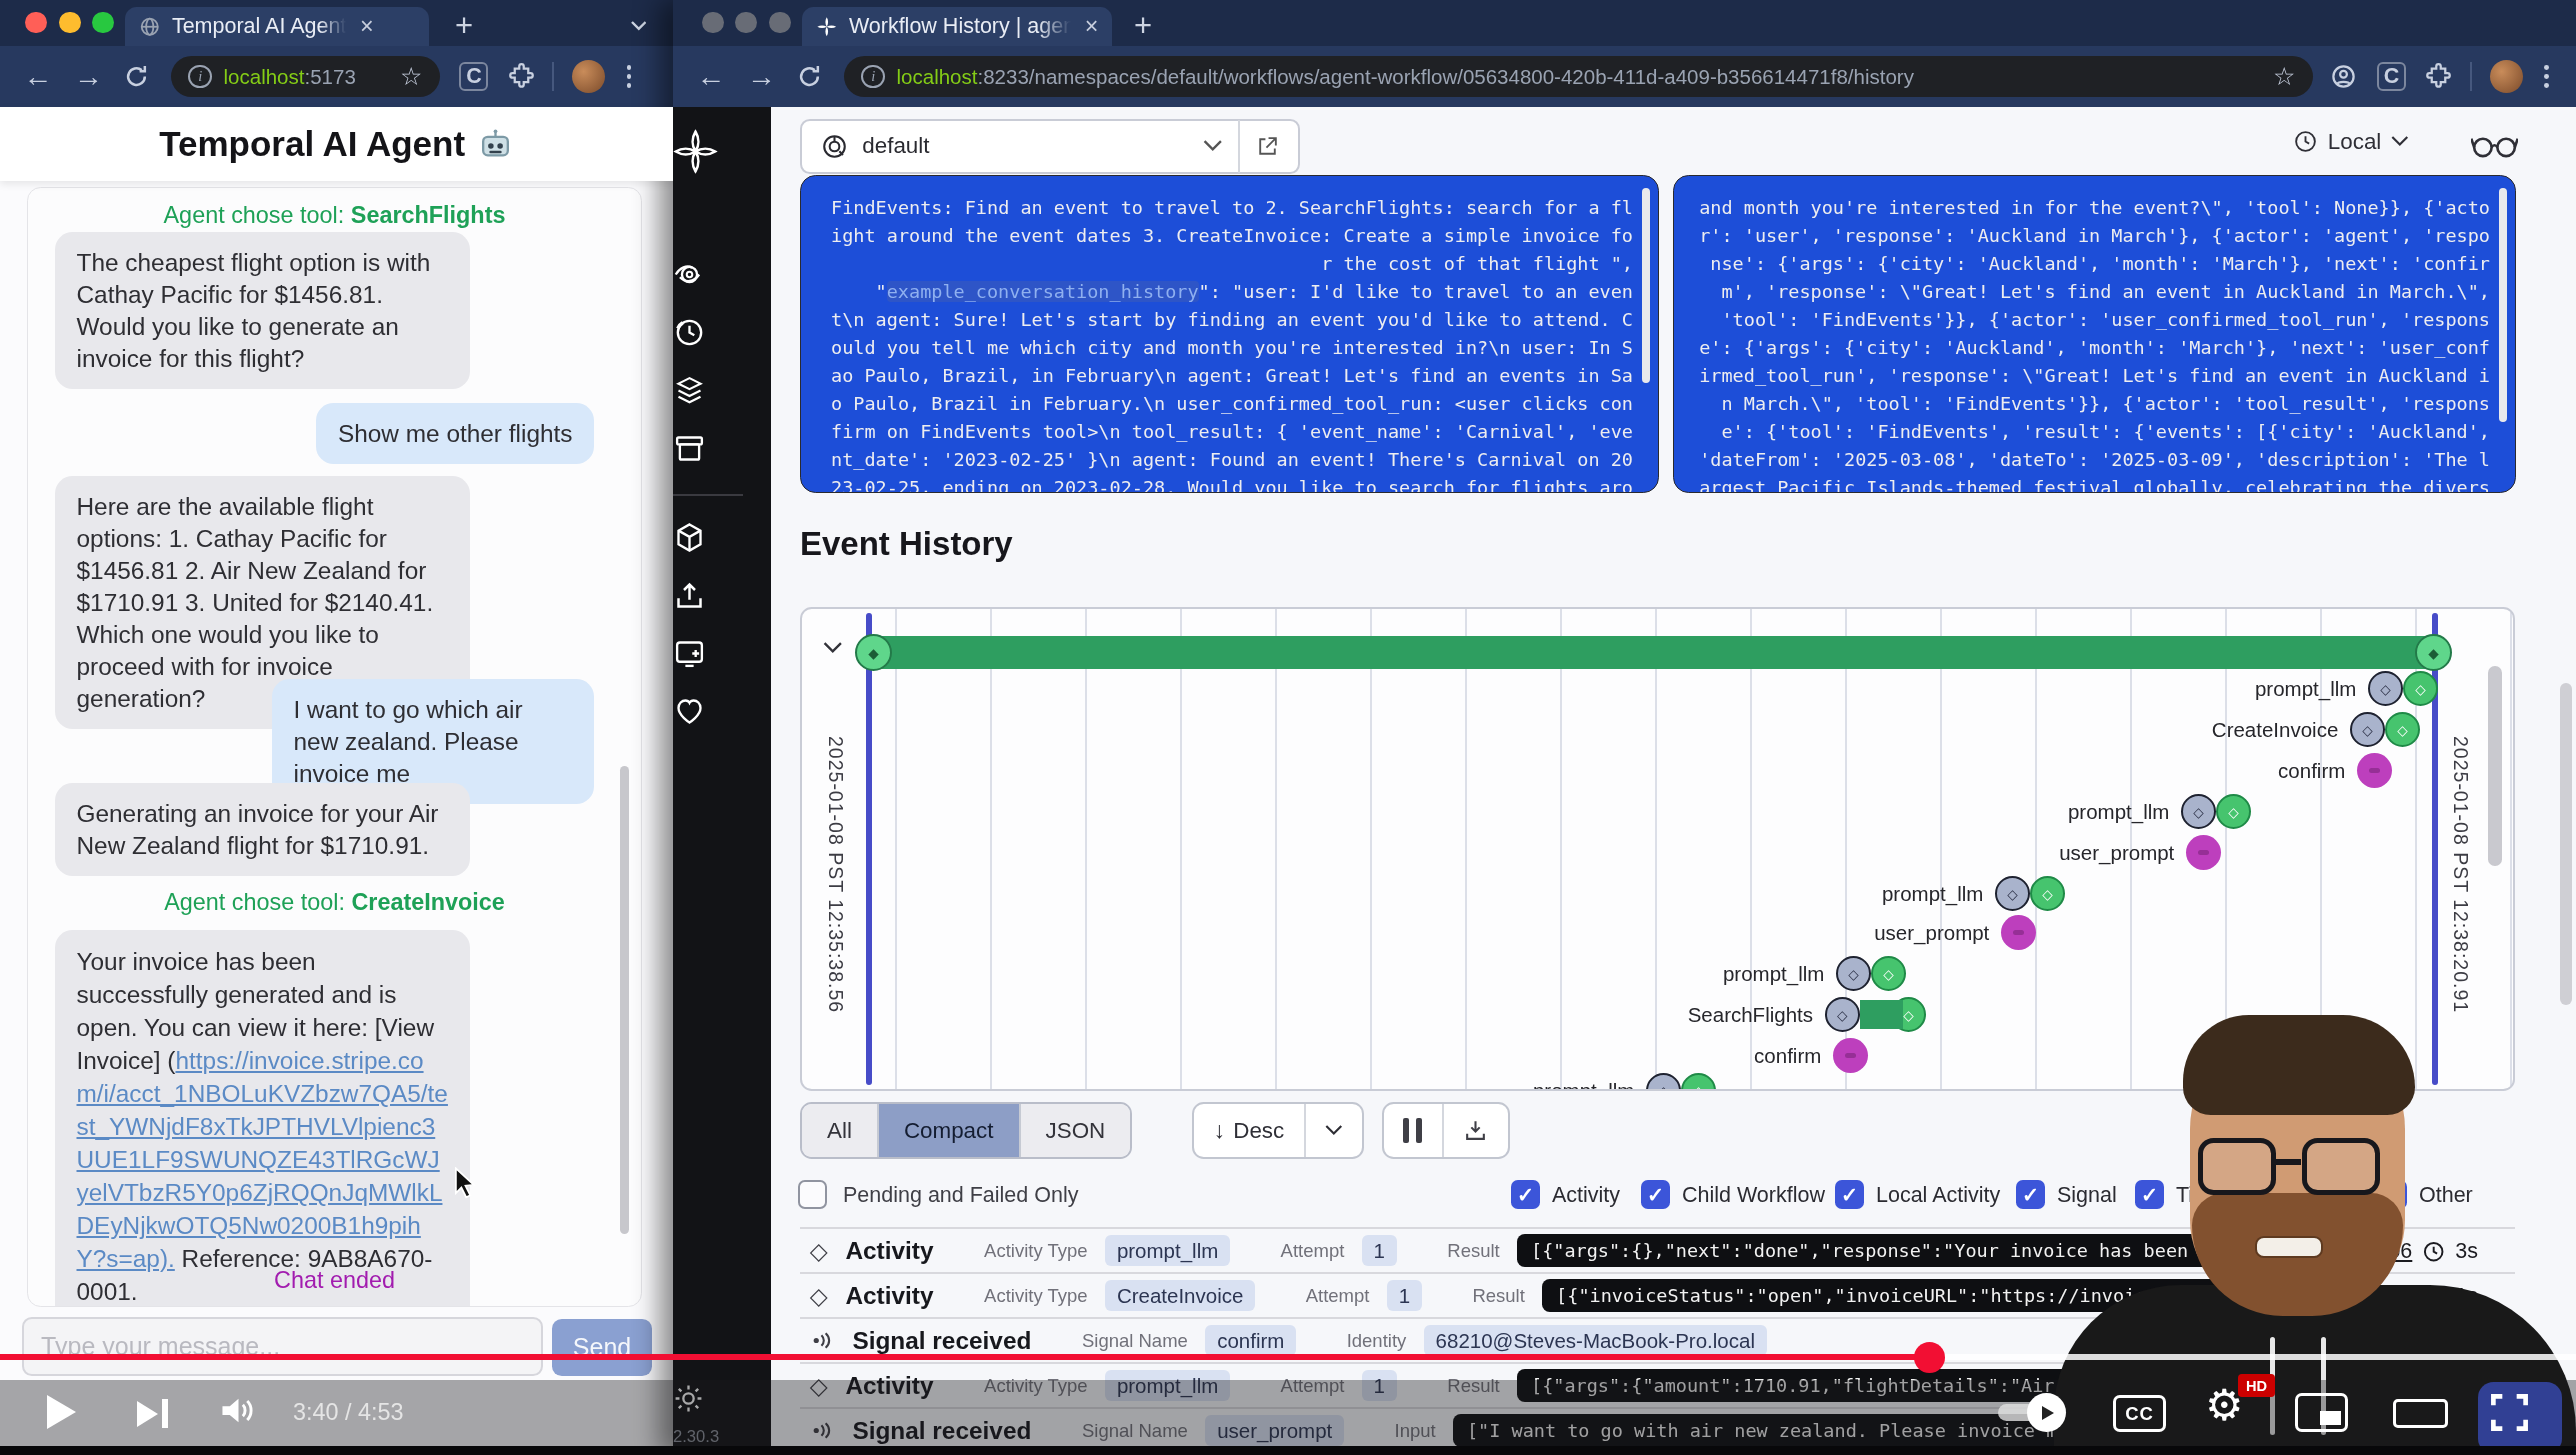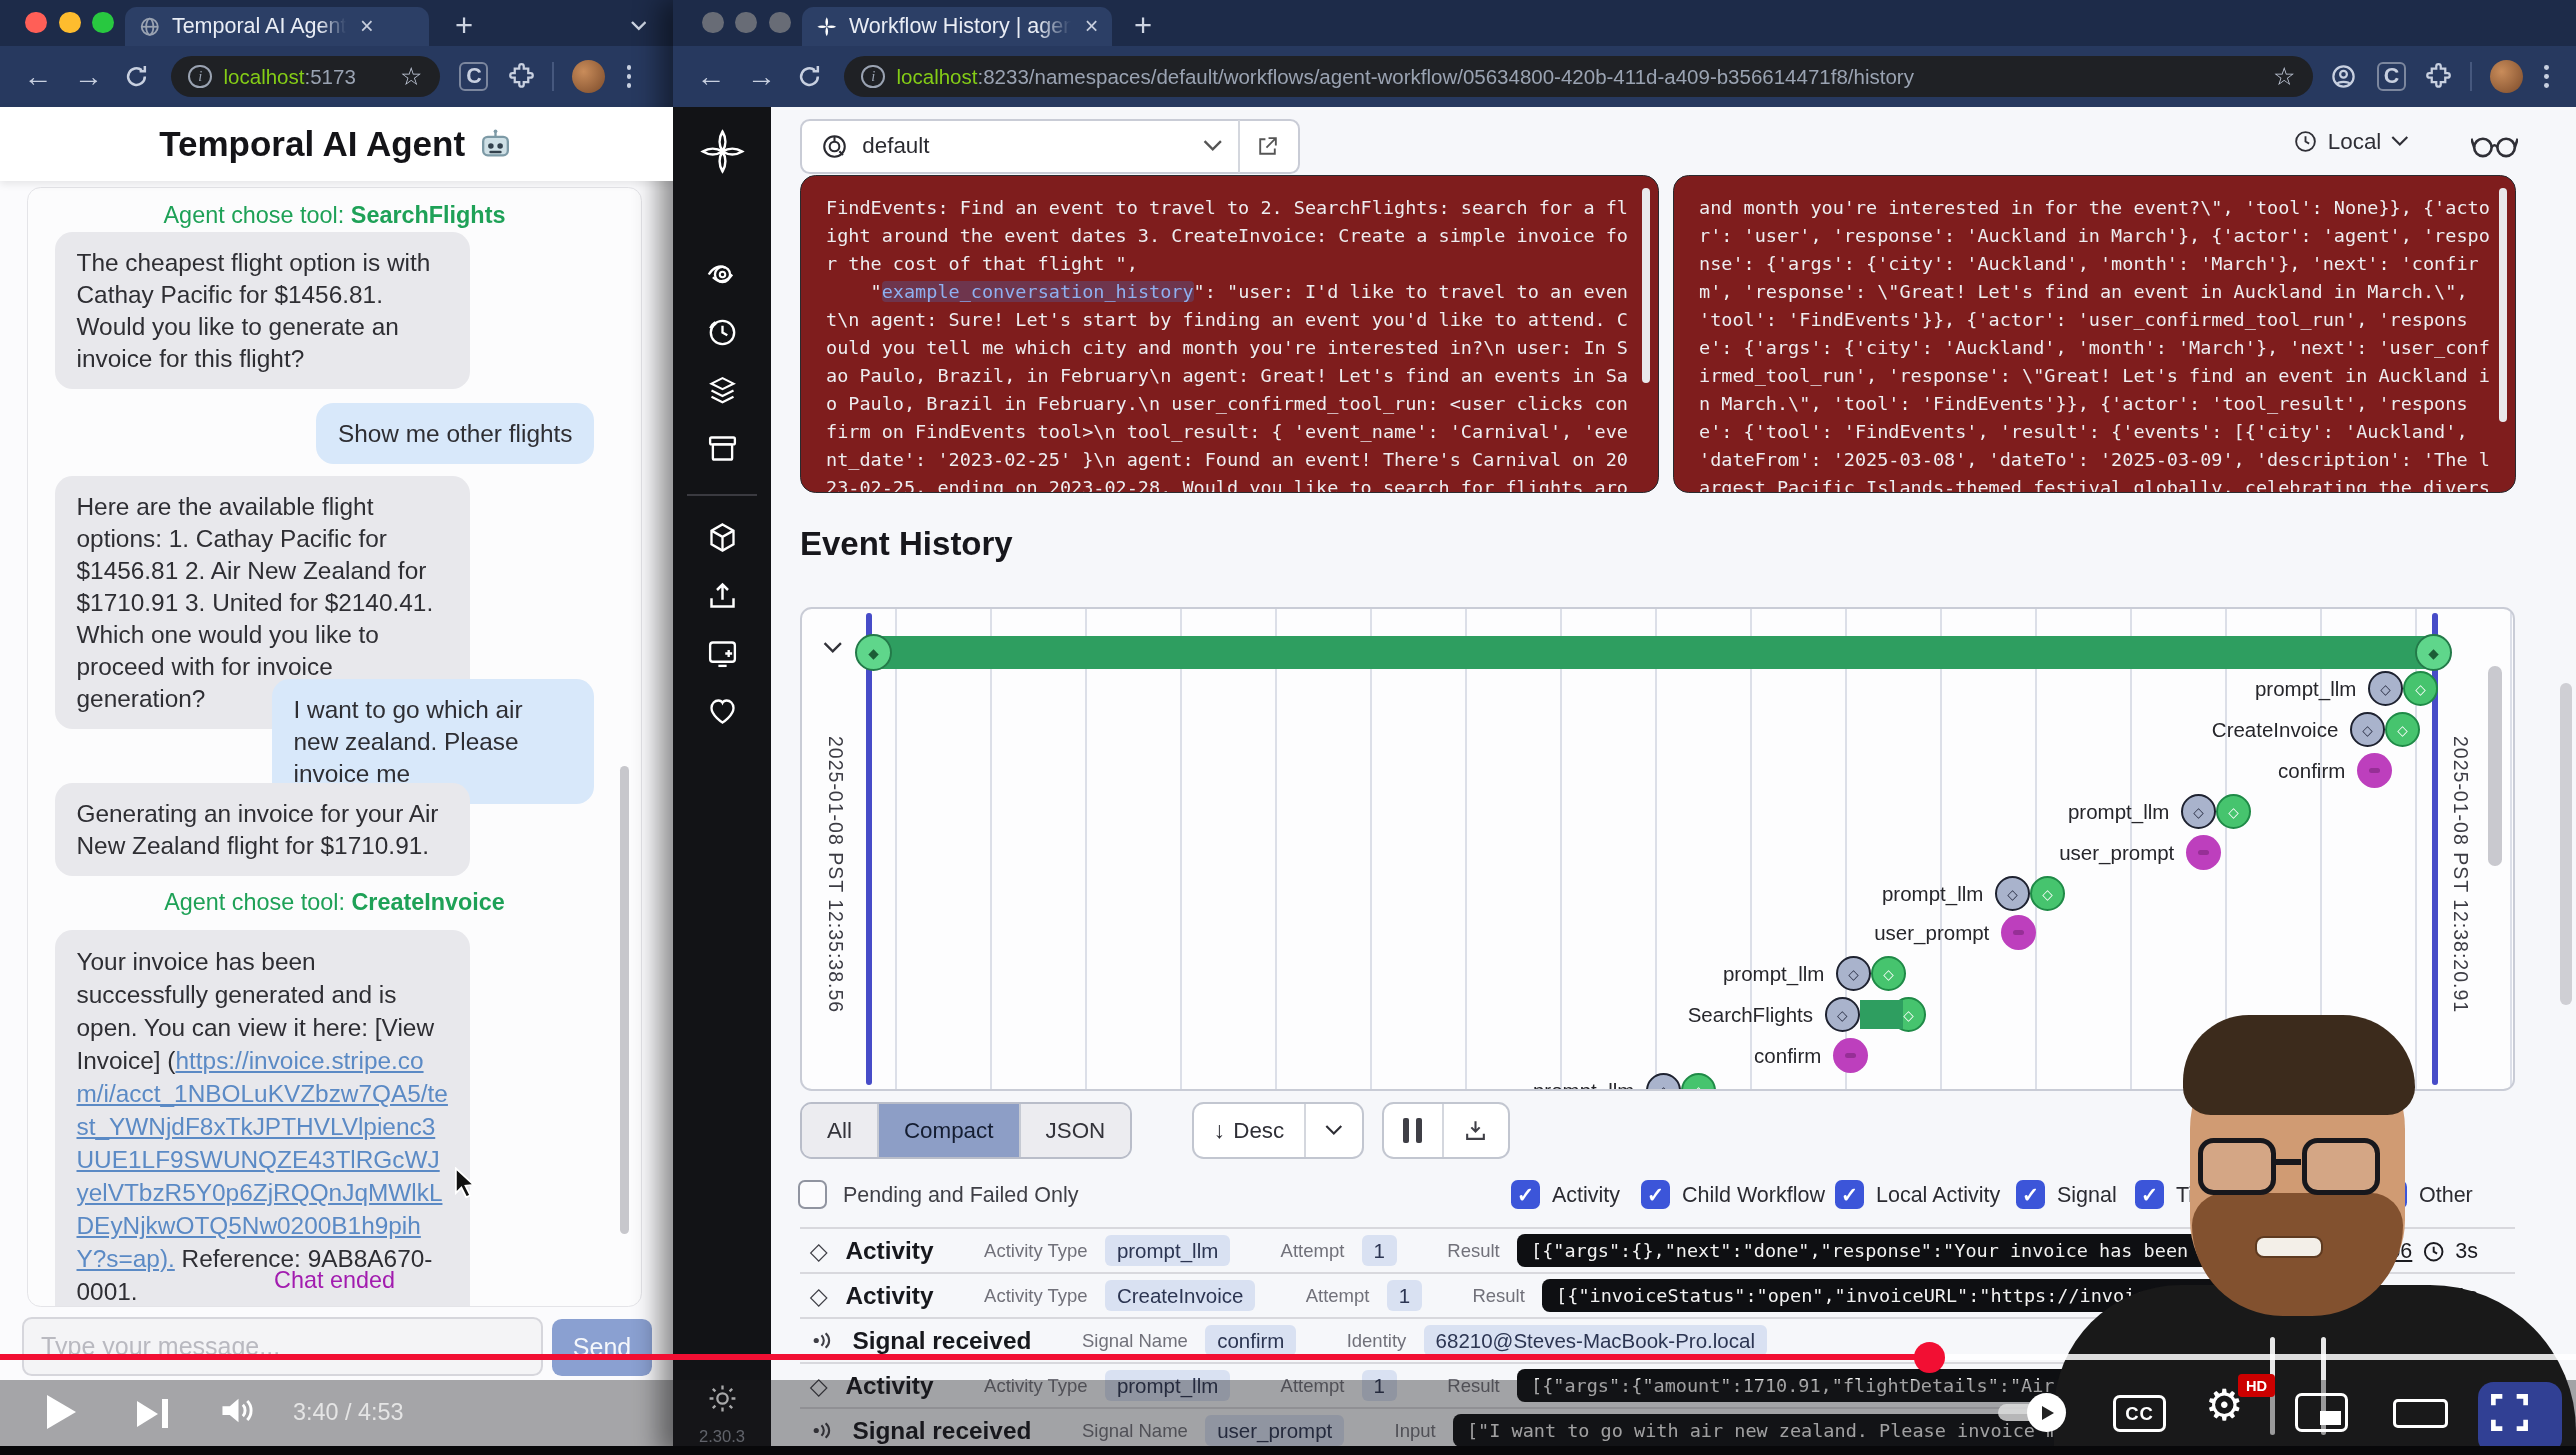--- a/index.html
+++ b/index.html
@@ -58,36 +58,36 @@
   #chat-scroll{position:absolute;right:11.7px;width:9.8px;border-radius:4.9px;background:#c7c7cc;}
   #chat-input{position:absolute;left:21.5px;top:1210px;width:521px;height:59px;border:2px solid #d6d6dc;
       border-radius:9.8px;background:#f4f4f6;font-size:25px;color:#3c3c42;padding:0 17.6px;
       font-family:"Liberation Sans",sans-serif;}
   #chat-input::placeholder{color:#b9b9c0;}
   #send-btn{position:absolute;left:552px;top:1212px;width:100px;height:57px;background:#8aa0d1;
       color:#f5f7fb;font-size:25px;border-radius:9.8px;display:flex;align-items:center;justify-content:center;}
 
   
   #navrail{position:absolute;left:0;top:107px;width:98px;height:1348px;background:#121316;
-      display:flex;flex-direction:column;align-items:center;z-index:2;}
+      display:flex;flex-direction:column;z-index:2;}
   .nico{margin-top:25px;display:flex;}
   #nav-version{color:#8b8f99;font-size:16.6px;}
   #tm-main{position:absolute;left:98px;top:107px;width:1805px;height:1348px;background:#f6f7fa;}
 
   #ns-select{position:absolute;left:29px;top:11.7px;width:500px;height:55px;background:#fff;
       border:2px solid #c9ccd6;border-radius:9.8px;display:flex;align-items:center;padding:0 17.6px;
       font-size:22.4px;color:#2a2a30;}
   #ns-select .grow{flex:1;margin-left:13.7px;}
   #ns-div{width:2px;height:53px;background:#d4d7de;margin:0 0 0 15.6px;}
   #tz-ctl{position:absolute;left:1522px;top:21.5px;display:flex;align-items:center;gap:9.8px;
       font-size:22.4px;color:#2f2f36;}
   #glasses{position:absolute;left:1700px;top:23.4px;}
 
-  .codepanel{position:absolute;top:68px;height:318px;background:#7f1d1d;border-radius:15.6px;
-      border:1px solid #2a2a2e;color:#ededf0;overflow:hidden;}
+  .codepanel{position:absolute;top:68px;height:318px;background:#1d4ed8;border-radius:15.6px;
+      border:1px solid #2a2a2e;color:#ededf0;overflow:hidden;text-align:right;}
   .codepanel pre{margin:0;padding:17.6px 25px;font-family:"DejaVu Sans Mono",monospace;
       font-size:18.5px;line-height:28px;white-space:pre-wrap;word-break:break-all;}
   .codekey{color:#8fb0f0;background:rgba(80,100,170,.35);border-radius:3.9px;}
   .codescroll{position:absolute;right:7.8px;width:7.8px;border-radius:3.9px;background:#e9e9ec;top:11.7px;}
 
   #eh-title{position:absolute;left:29px;top:418px;font-size:33px;font-weight:bold;color:#17171c;}
 
   #timeline{position:absolute;left:29px;top:500px;width:1715px;height:484px;background:#fdfdfe;
       border:2px solid #c9ccd6;border-radius:11.7px;overflow:hidden;
       background-image:repeating-linear-gradient(to right,transparent 0 93px,#dcdfe8 93px 95px);}

